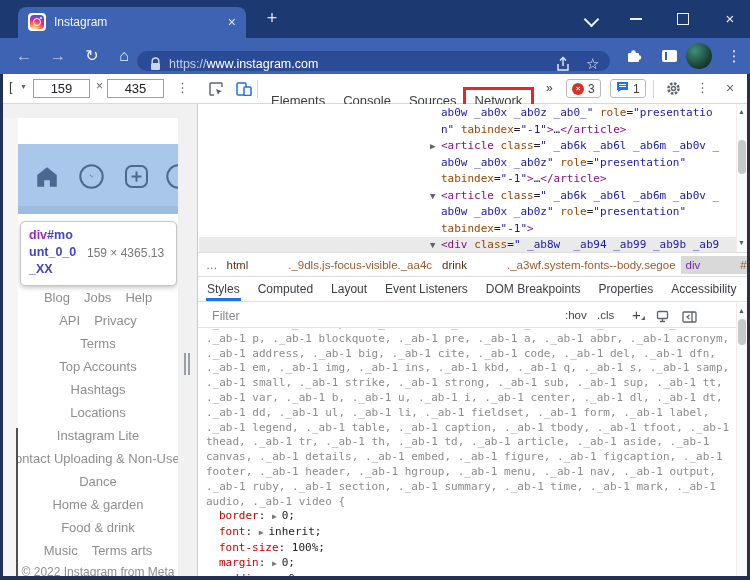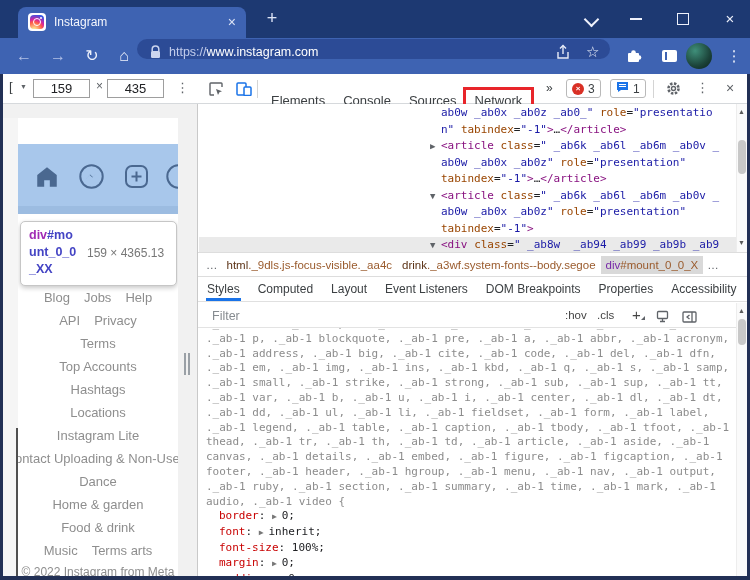--- a/index.html
+++ b/index.html
@@ -19,21 +19,21 @@
   .newtab{position:absolute;left:260px;top:4px;width:24px;height:28px;text-align:center;line-height:28px;font-size:18px;color:#dde4f6;}
   .chev{position:absolute;left:586px;top:14px;width:9px;height:9px;border-right:2px solid #eef1fb;border-bottom:2px solid #eef1fb;transform:rotate(45deg);}
   .minbar{position:absolute;left:630px;top:18px;width:12px;height:2px;background:#eef1fb;}
   .maxbox{position:absolute;left:677px;top:13px;width:10px;height:10px;border:1.6px solid #eef1fb;}
   .wclose{position:absolute;left:720px;top:0;width:20px;height:38px;line-height:38px;text-align:center;font-size:15px;color:#eef1fb;}
 
   
   .toolbar{position:absolute;left:0;top:38px;width:750px;height:36px;background:#3e63b2;}
   .tbicon{position:absolute;top:0;width:24px;height:36px;line-height:36px;text-align:center;font-size:16px;color:#edf1fb;}
   .dim{color:#b3c0e6;}
-  .urlbar{position:absolute;left:137px;top:1px;width:473px;height:20px;background:#2c4b96;border-radius:13px;}
+  .urlbar{position:absolute;left:137px;top:13px;width:473px;height:20px;background:#2c4b96;border-radius:13px;}
   .lock{position:absolute;left:13px;top:6px;}
   .url{position:absolute;left:32px;top:0;line-height:26px;font-size:12.5px;white-space:nowrap;}
   .scheme{color:#c3cdec;}.host{color:#fff;}
   .share{position:absolute;left:418px;top:5px;}
   .star{position:absolute;left:449px;top:0;line-height:26px;font-size:15px;color:#e8edf8;}
   .puzzle{position:absolute;left:626px;top:10px;}
   .sidepanel{position:absolute;left:662px;top:12px;width:15px;height:12px;background:#fff;border-radius:2px;}
   .sidepanel::after{content:"";position:absolute;left:3px;top:2px;bottom:2px;width:2px;background:#3e63b2;}
   .avatar{position:absolute;left:686px;top:5px;width:26px;height:26px;border-radius:50%;
      background:radial-gradient(circle at 35% 30%, #3f8f7a, #1c443a 60%, #0d241f 95%);}
@@ -93,21 +93,21 @@
   .sbar{position:absolute;left:538px;width:12px;background:#fafafa;border-left:1px solid #ededed;box-sizing:border-box;}
   .sb-elems{top:0;height:148px;}
   .sb-styles{top:199px;height:273px;}
   .sb-arrow{position:absolute;left:540px;font-size:7px;color:#5a5a5a;}
   .sb-thumb{position:absolute;left:540px;width:8px;background:#c8c8c8;border-radius:4px;}
 
   .crumbbar{position:absolute;left:0;top:148px;width:549px;height:25px;border-top:1px solid #ddd;border-bottom:1px solid #ddd;
      box-sizing:border-box;display:flex;align-items:center;font-size:11.5px;padding-left:4px;overflow:hidden;white-space:nowrap;}
   .crumb{padding:3px 5px;}
   .crumb .ctag{color:#5c3317;}
-  .crumb .crest{color:#9a5b2d;}
+  .crumb .crest{color:#9a5b2d;margin-left:40px;}
   .crumb.sel{background:#d9d9d9;}
   .crumb.sel .ctag{color:#7627a8;}
   .crumb-dots{color:#5f6368;padding:0 4px;}
 
   .panetabs{position:absolute;left:0;top:173px;width:549px;height:25px;display:flex;overflow:hidden;
      border-bottom:1px solid #e0e0e0;box-sizing:border-box;}
   .pane-tab{position:relative;padding:0 9px;line-height:24px;font-size:12px;color:#3c4043;white-space:nowrap;}
   .pane-tab.active::after{content:"";position:absolute;left:8px;right:8px;bottom:0;height:3px;background:#1a73e8;}
 
   .filterrow{position:absolute;left:0;top:198px;width:538px;height:26px;border-bottom:1px solid #e3e3e3;box-sizing:border-box;}

